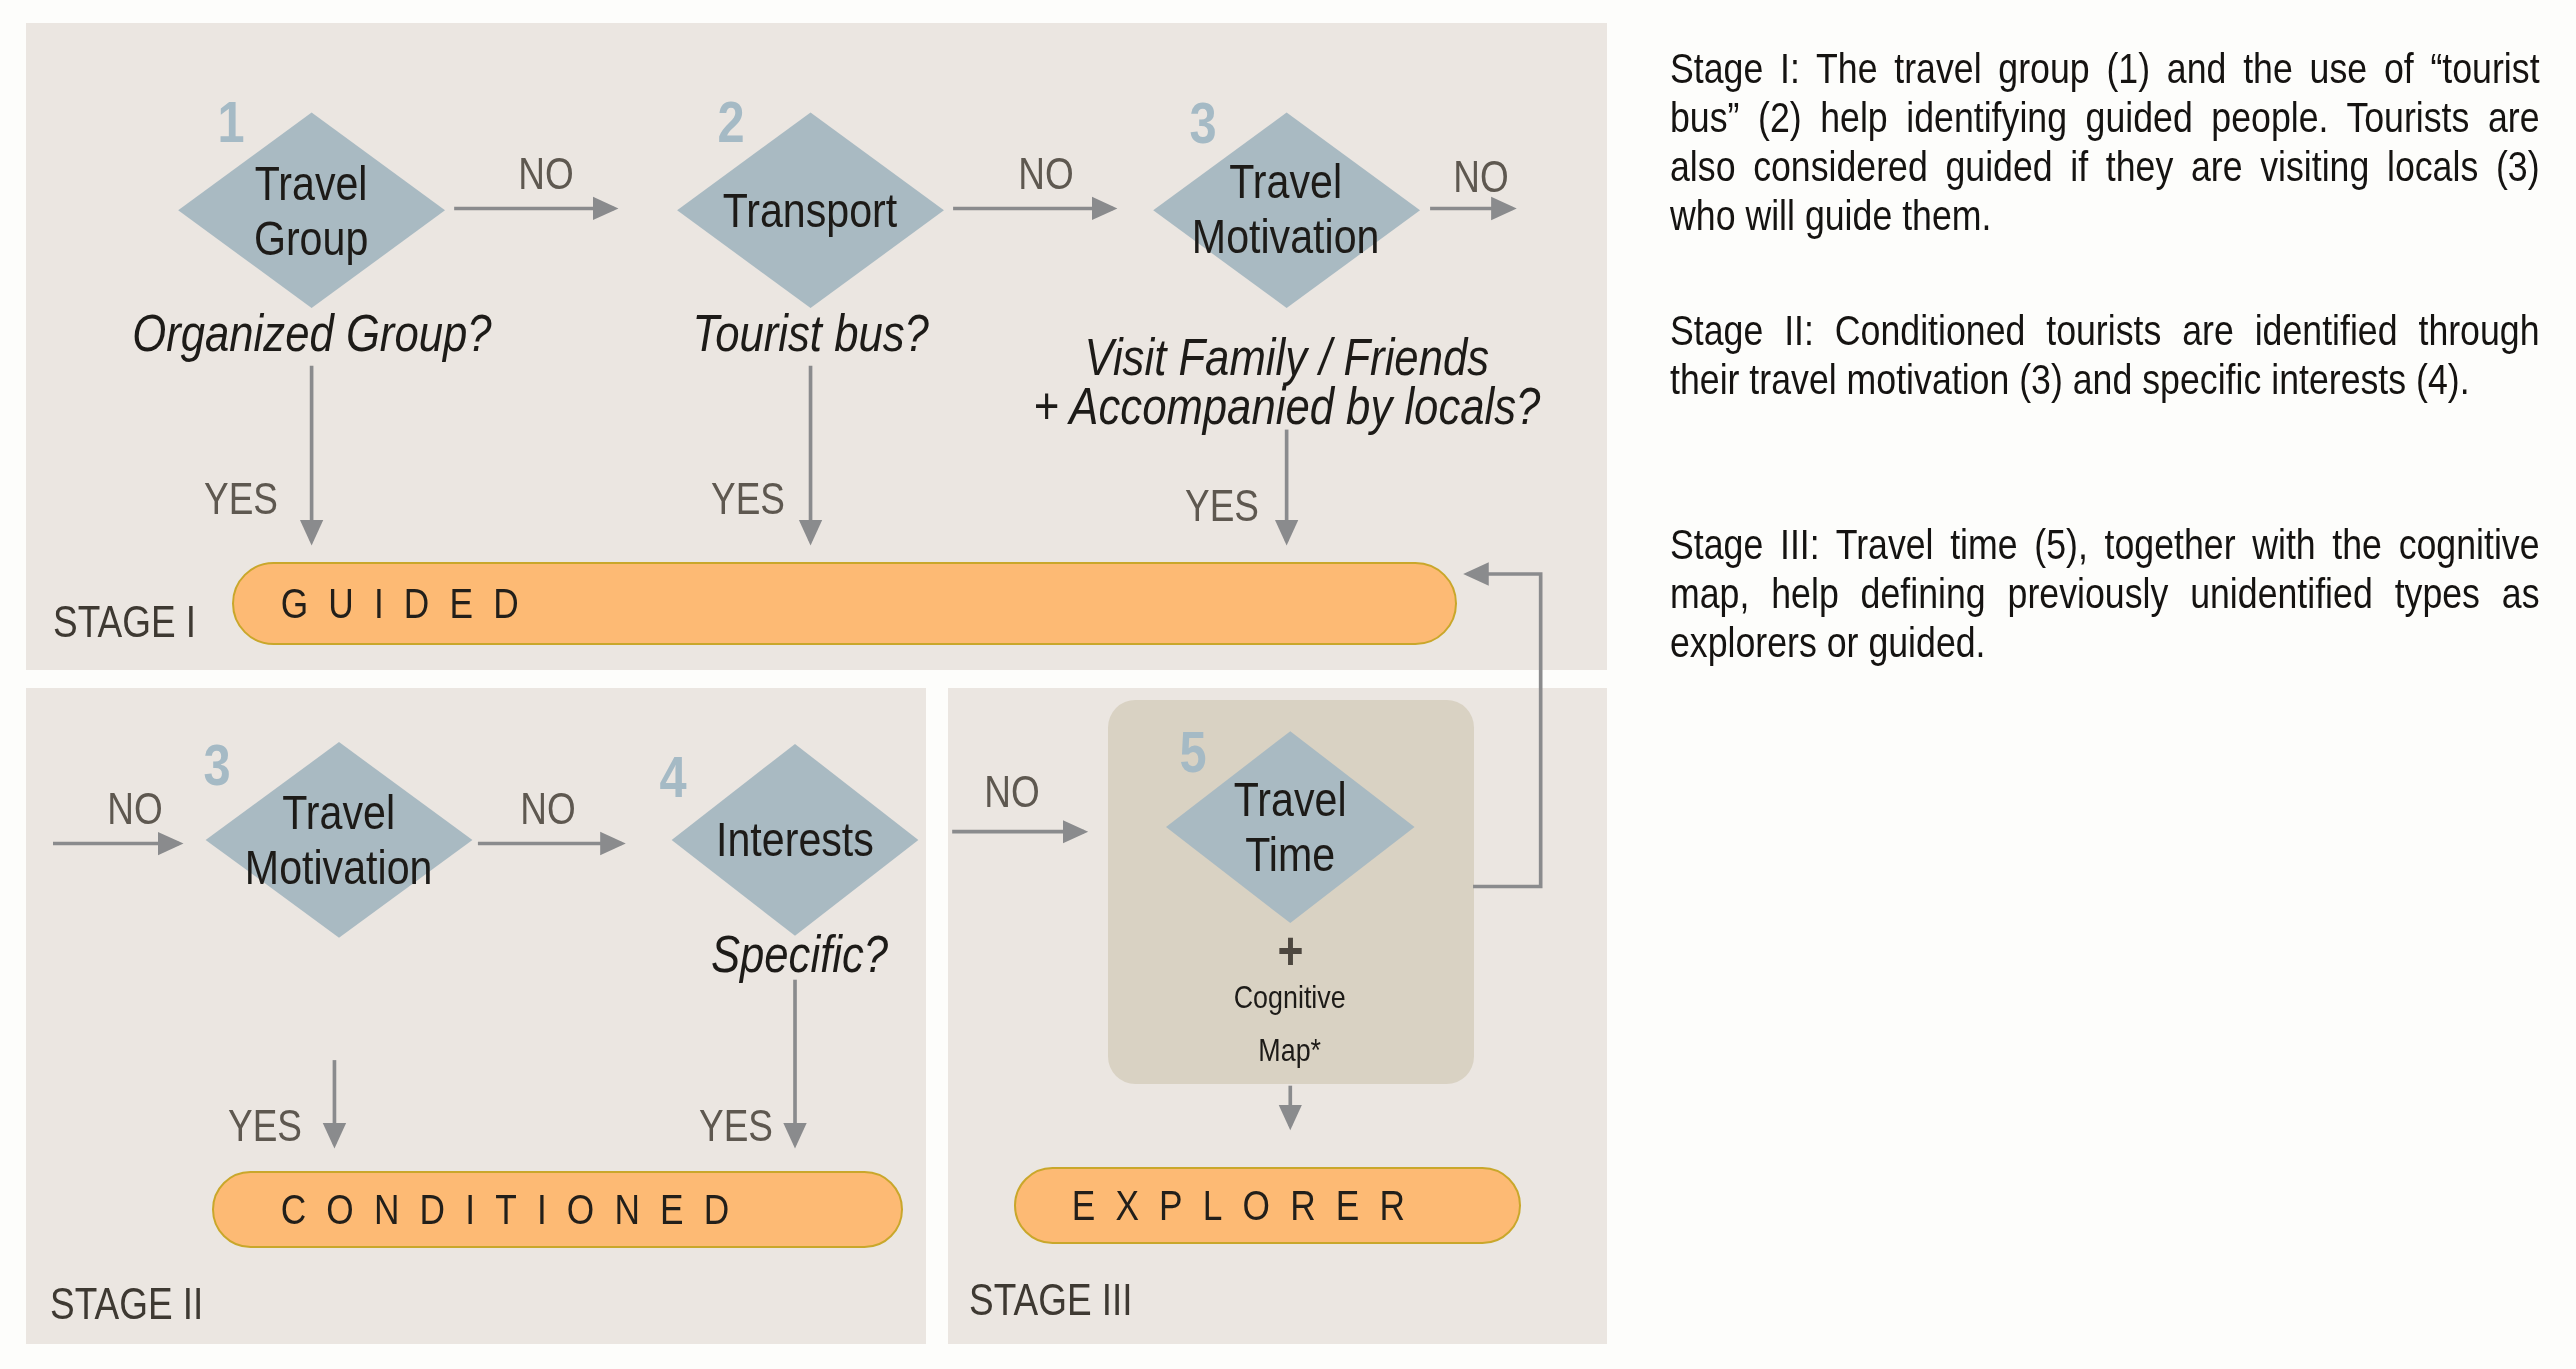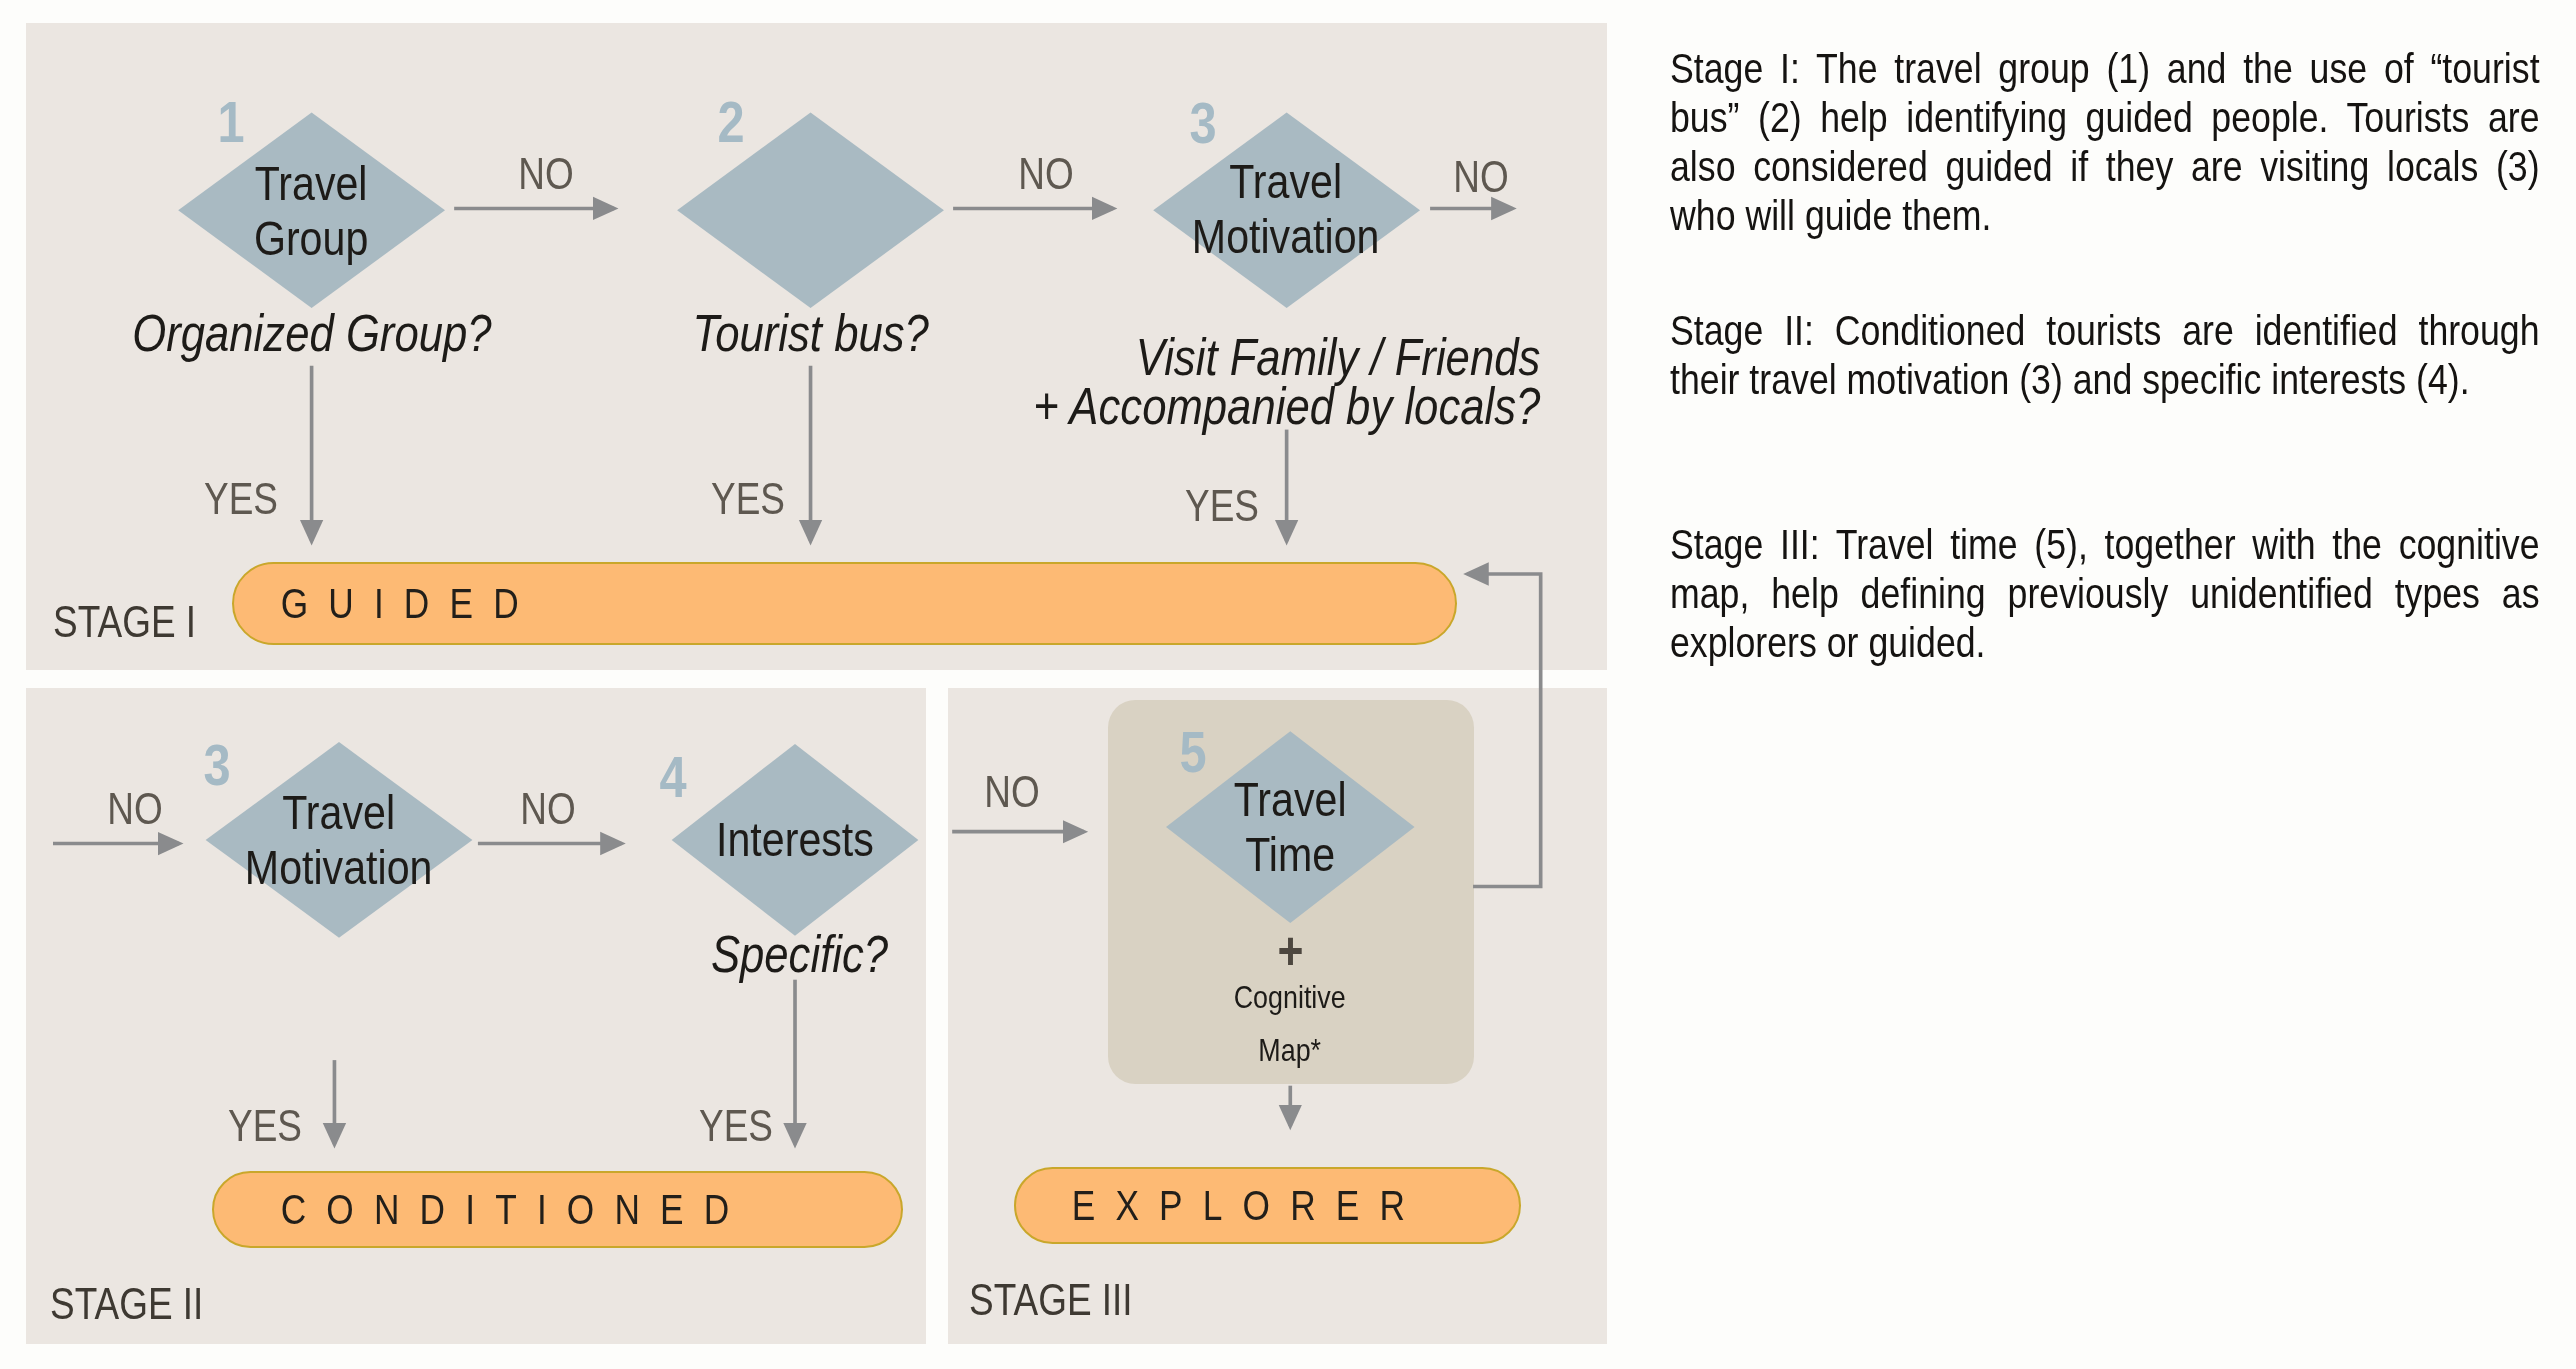--- a/index.html
+++ b/index.html
@@ -81,20 +81,23 @@
   <div class="lbl num" style="left:632px;top:735px;width:82px;height:82px;">
       <span class="s">4</span>
     </div>
   <div class="lbl num" style="left:1152px;top:710px;width:82px;height:82px;">
       <span class="s">5</span>
     </div>
 
   <div class="lbl node-text" style="left:165px;top:142px;width:292px;height:137px;">
     <span class="s"><span>Travel</span><br><span>Group</span></span>
   </div>
+  <div class="lbl node-text" style="left:664px;top:142px;width:292px;height:137px;">
+    <span class="s">Transport</span>
+  </div>
   <div class="lbl node-text" style="left:1140px;top:140px;width:292px;height:137px;">
     <span class="s"><span>Travel</span><br><span>Motivation</span></span>
   </div>
   <div class="lbl node-text" style="left:193px;top:771px;width:292px;height:137px;">
     <span class="s"><span>Travel</span><br><span>Motivation</span></span>
   </div>
   <div class="lbl node-text" style="left:649px;top:771px;width:292px;height:137px;">
     <span class="s">Interests</span>
   </div>
   <div class="lbl node-text" style="left:1144px;top:758px;width:292px;height:137px;">
@@ -135,21 +138,21 @@
   <div class="lbl decision" style="left:681px;top:1100px;width:110px;height:51px;">
       <span class="s">YES</span>
     </div>
 
   <div class="lbl question" style="left:111px;top:307px;width:402px;height:53px;">
       <span class="s">Organized Group?</span>
     </div>
   <div class="lbl question" style="left:610px;top:307px;width:402px;height:53px;">
       <span class="s">Tourist bus?</span>
     </div>
-  <div class="lbl question" style="left:1040px;top:331px;width:493px;height:101px;text-align:right;">
+  <div class="lbl question" style="left:1040px;top:331px;width:493px;height:101px;">
     <span class="s"><span>Visit Family / Friends</span><br><span>+ Accompanied by locals?</span></span>
   </div>
   <div class="lbl question" style="left:653px;top:929px;width:292px;height:51px;">
       <span class="s">Specific?</span>
     </div>
 
   <div class="lbl plus" style="left:1235px;top:921px;width:110px;height:58px;">
       <span class="s">+</span>
     </div>
   <div class="lbl node-text" style="left:1144px;top:970px;width:292px;height:108px;font-size:32px;line-height:53px;">

